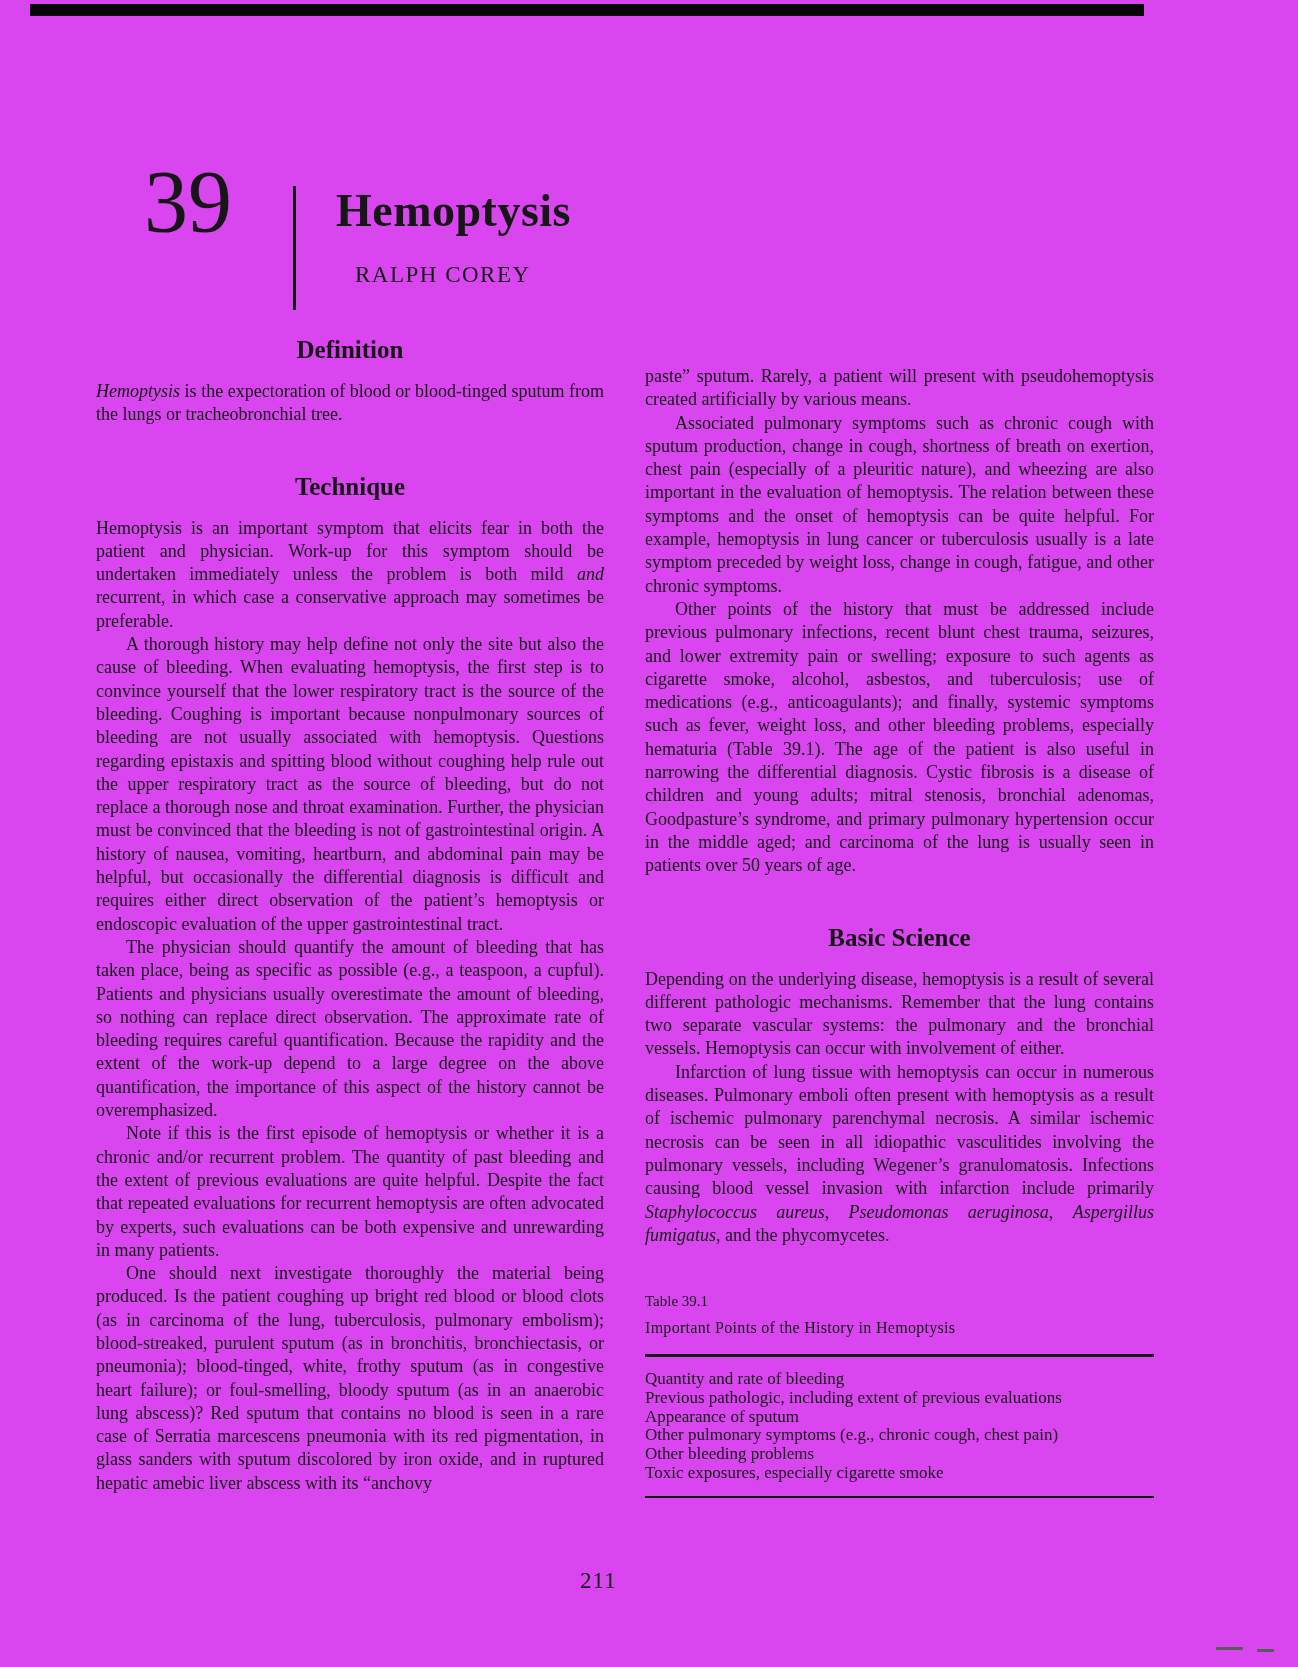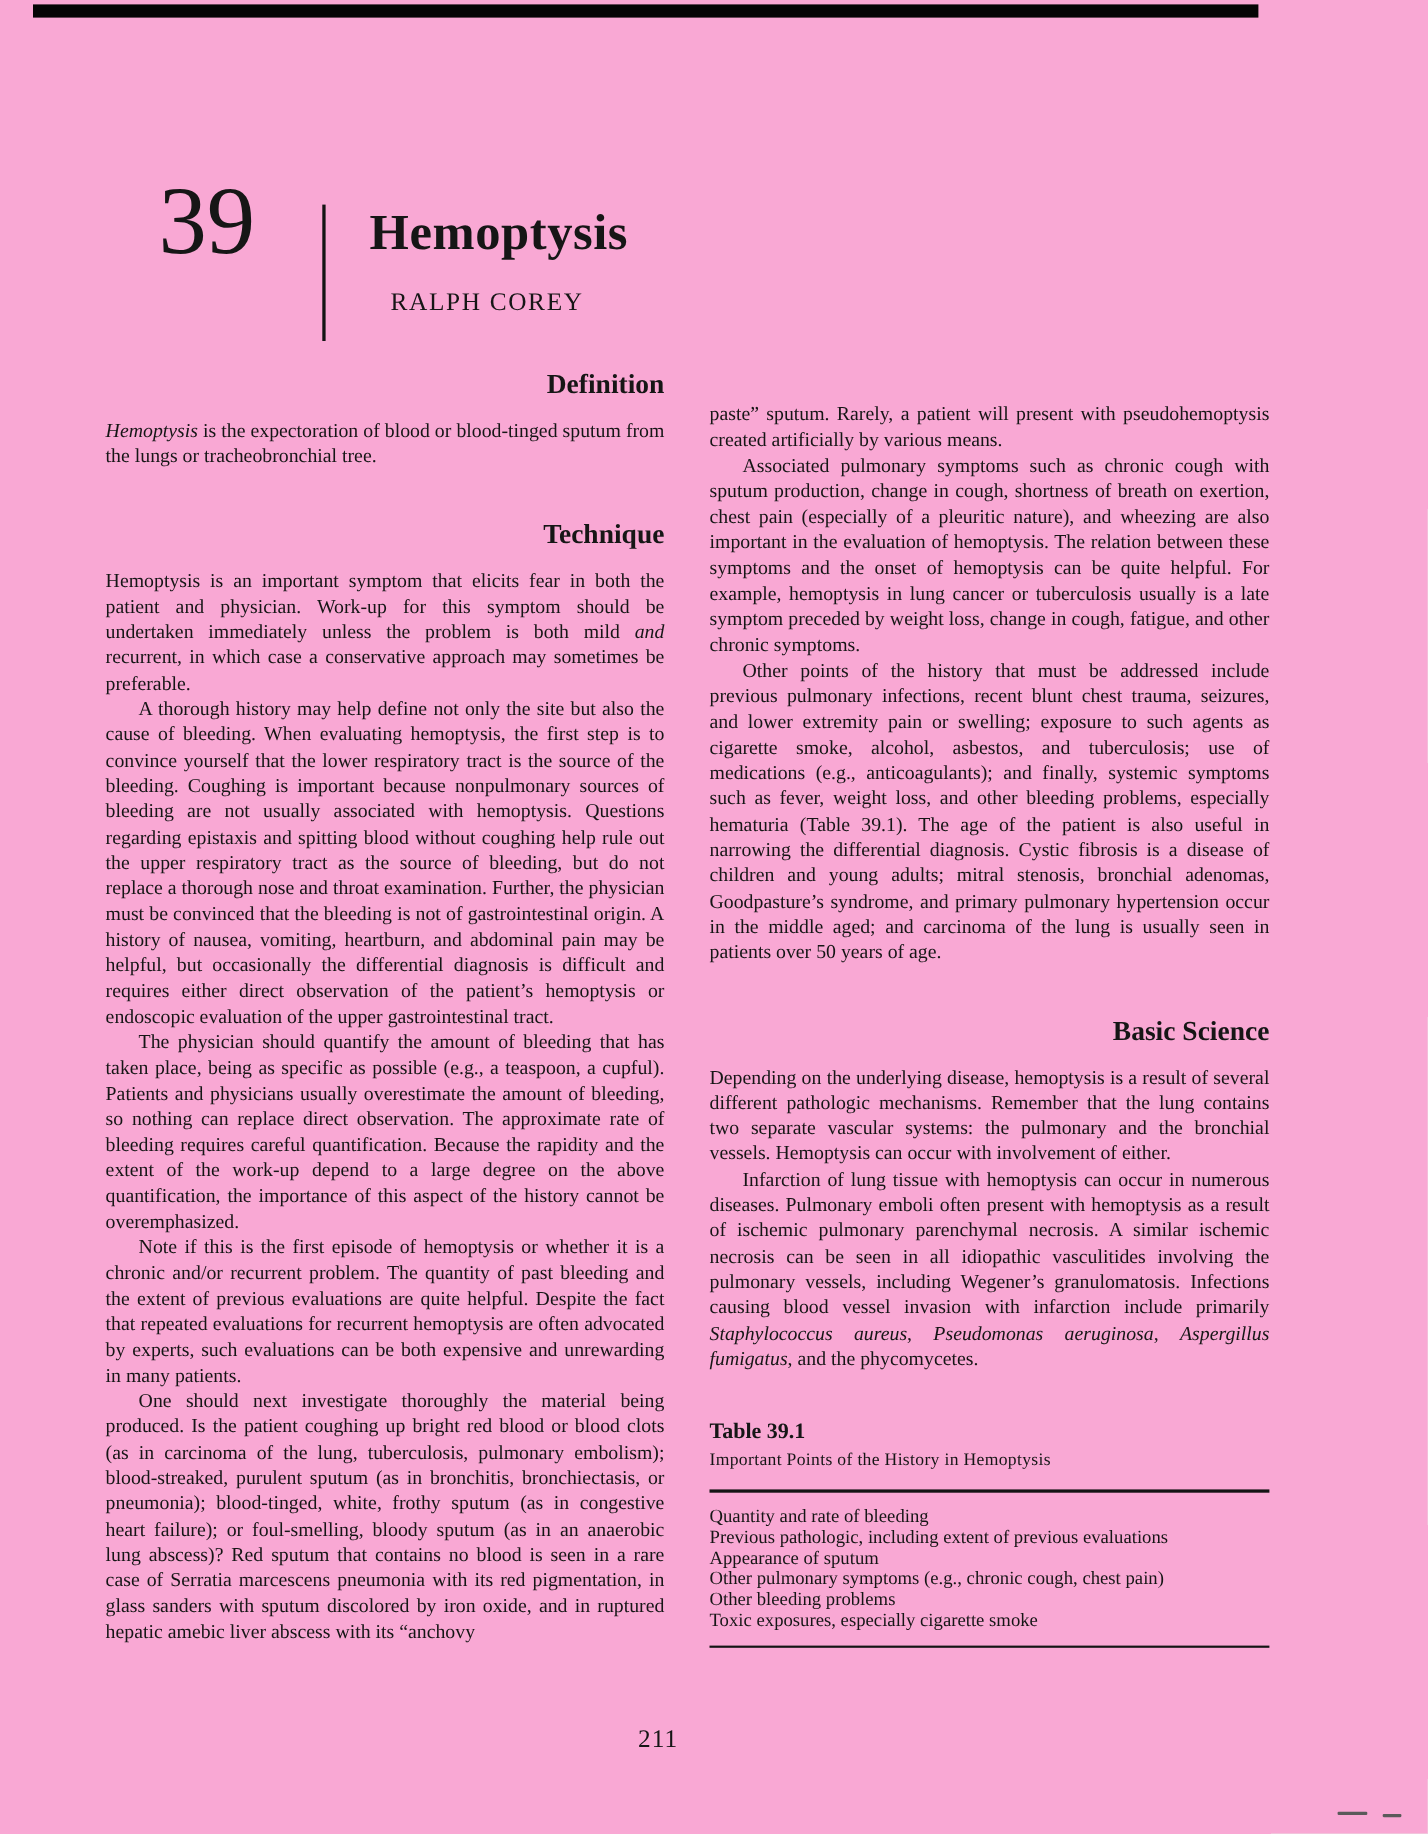--- a/index.html
+++ b/index.html
@@ -1,35 +1,35 @@
 <!DOCTYPE html>
 <html><head>
 <meta charset="utf-8">
 <style>
   html,body{margin:0;padding:0;background:#e8e8e8;}
   .page{
-    position:relative;width:1298px;height:1667px;background:#f9a8d4;
+    position:relative;width:1298px;height:1667px;background:#d946ef;
     font-family:"Liberation Serif","DejaVu Serif",serif;color:#161616;
     overflow:hidden;margin:0 auto;
   }
   .top-bar{position:absolute;left:30px;top:4px;width:1114px;height:12px;background:#050505;}
   .chapter-number{position:absolute;left:144px;top:158px;font-size:88px;line-height:1;font-weight:400;}
   .header-rule{position:absolute;left:293px;top:186px;width:3px;height:124px;background:#141414;}
   .chapter-title{position:absolute;left:336px;top:186px;font-size:46px;font-weight:700;letter-spacing:.5px;line-height:1.1;}
   .chapter-author{position:absolute;left:339px;top:262px;font-size:23px;letter-spacing:1.5px;margin-left:16px;}
   .col{position:absolute;width:508px;text-align:justify;font-size:18px;line-height:23.3px;}
   .col-left{left:96px;top:336px;}
   .col-right{left:645px;top:350px;width:509px;}
-  .col h2{font-size:25px;line-height:28px;font-weight:700;margin:46px 0 16px 0;text-align:right;}
+  .col h2{font-size:25px;line-height:28px;font-weight:700;margin:46px 0 16px 0;text-align:center;}
   .col h2.first{margin-top:0;}
   .col p{margin:0;text-indent:30px;}
   .col p.noindent{text-indent:0;margin-top:15px;}
   .col i{font-style:italic;}
   .table-block{margin-top:42px;text-align:left;}
-  .table-label{font-weight:700;font-size:20px;line-height:25px;}
+  .table-label{font-weight:400;font-size:15px;line-height:25px;}
   .table-title{font-size:16px;line-height:27px;letter-spacing:.3px;}
   .rule{background:#141414;}
   .rule-top{height:3px;margin:13px 0 13px 0;}
   .rule-bottom{height:2px;margin-top:13px;}
   .table-rows div{font-size:17px;line-height:18.8px;}
   .page-number{position:absolute;left:580px;top:1568px;font-size:23px;letter-spacing:1px;}
   .dash{position:absolute;background:#5a5a5a;border-radius:1px;}
   .dash-1{left:1216px;top:1647px;width:27px;height:3px;}
   .dash-2{left:1257px;top:1649px;width:17px;height:3px;}
 </style>

